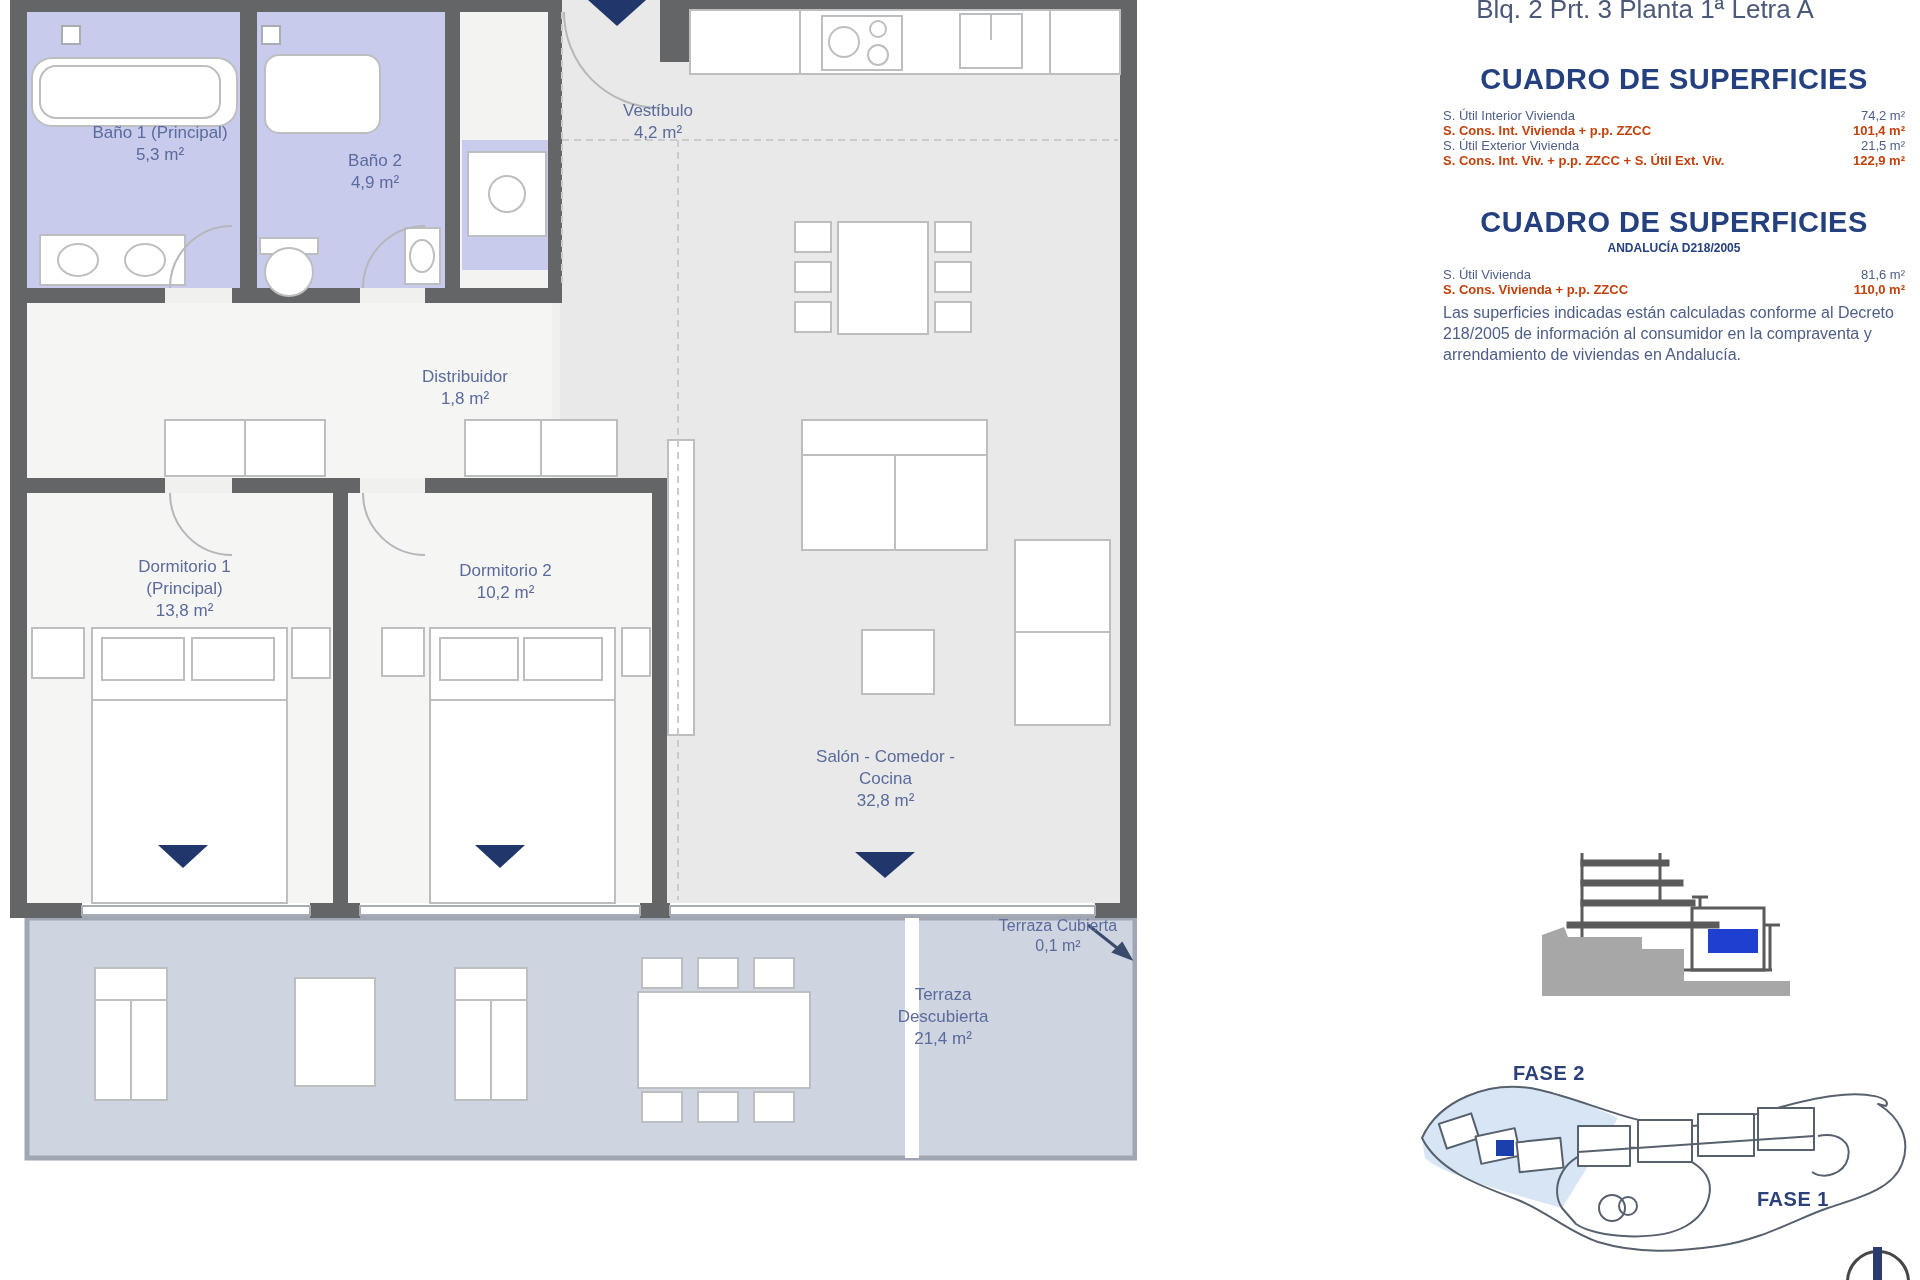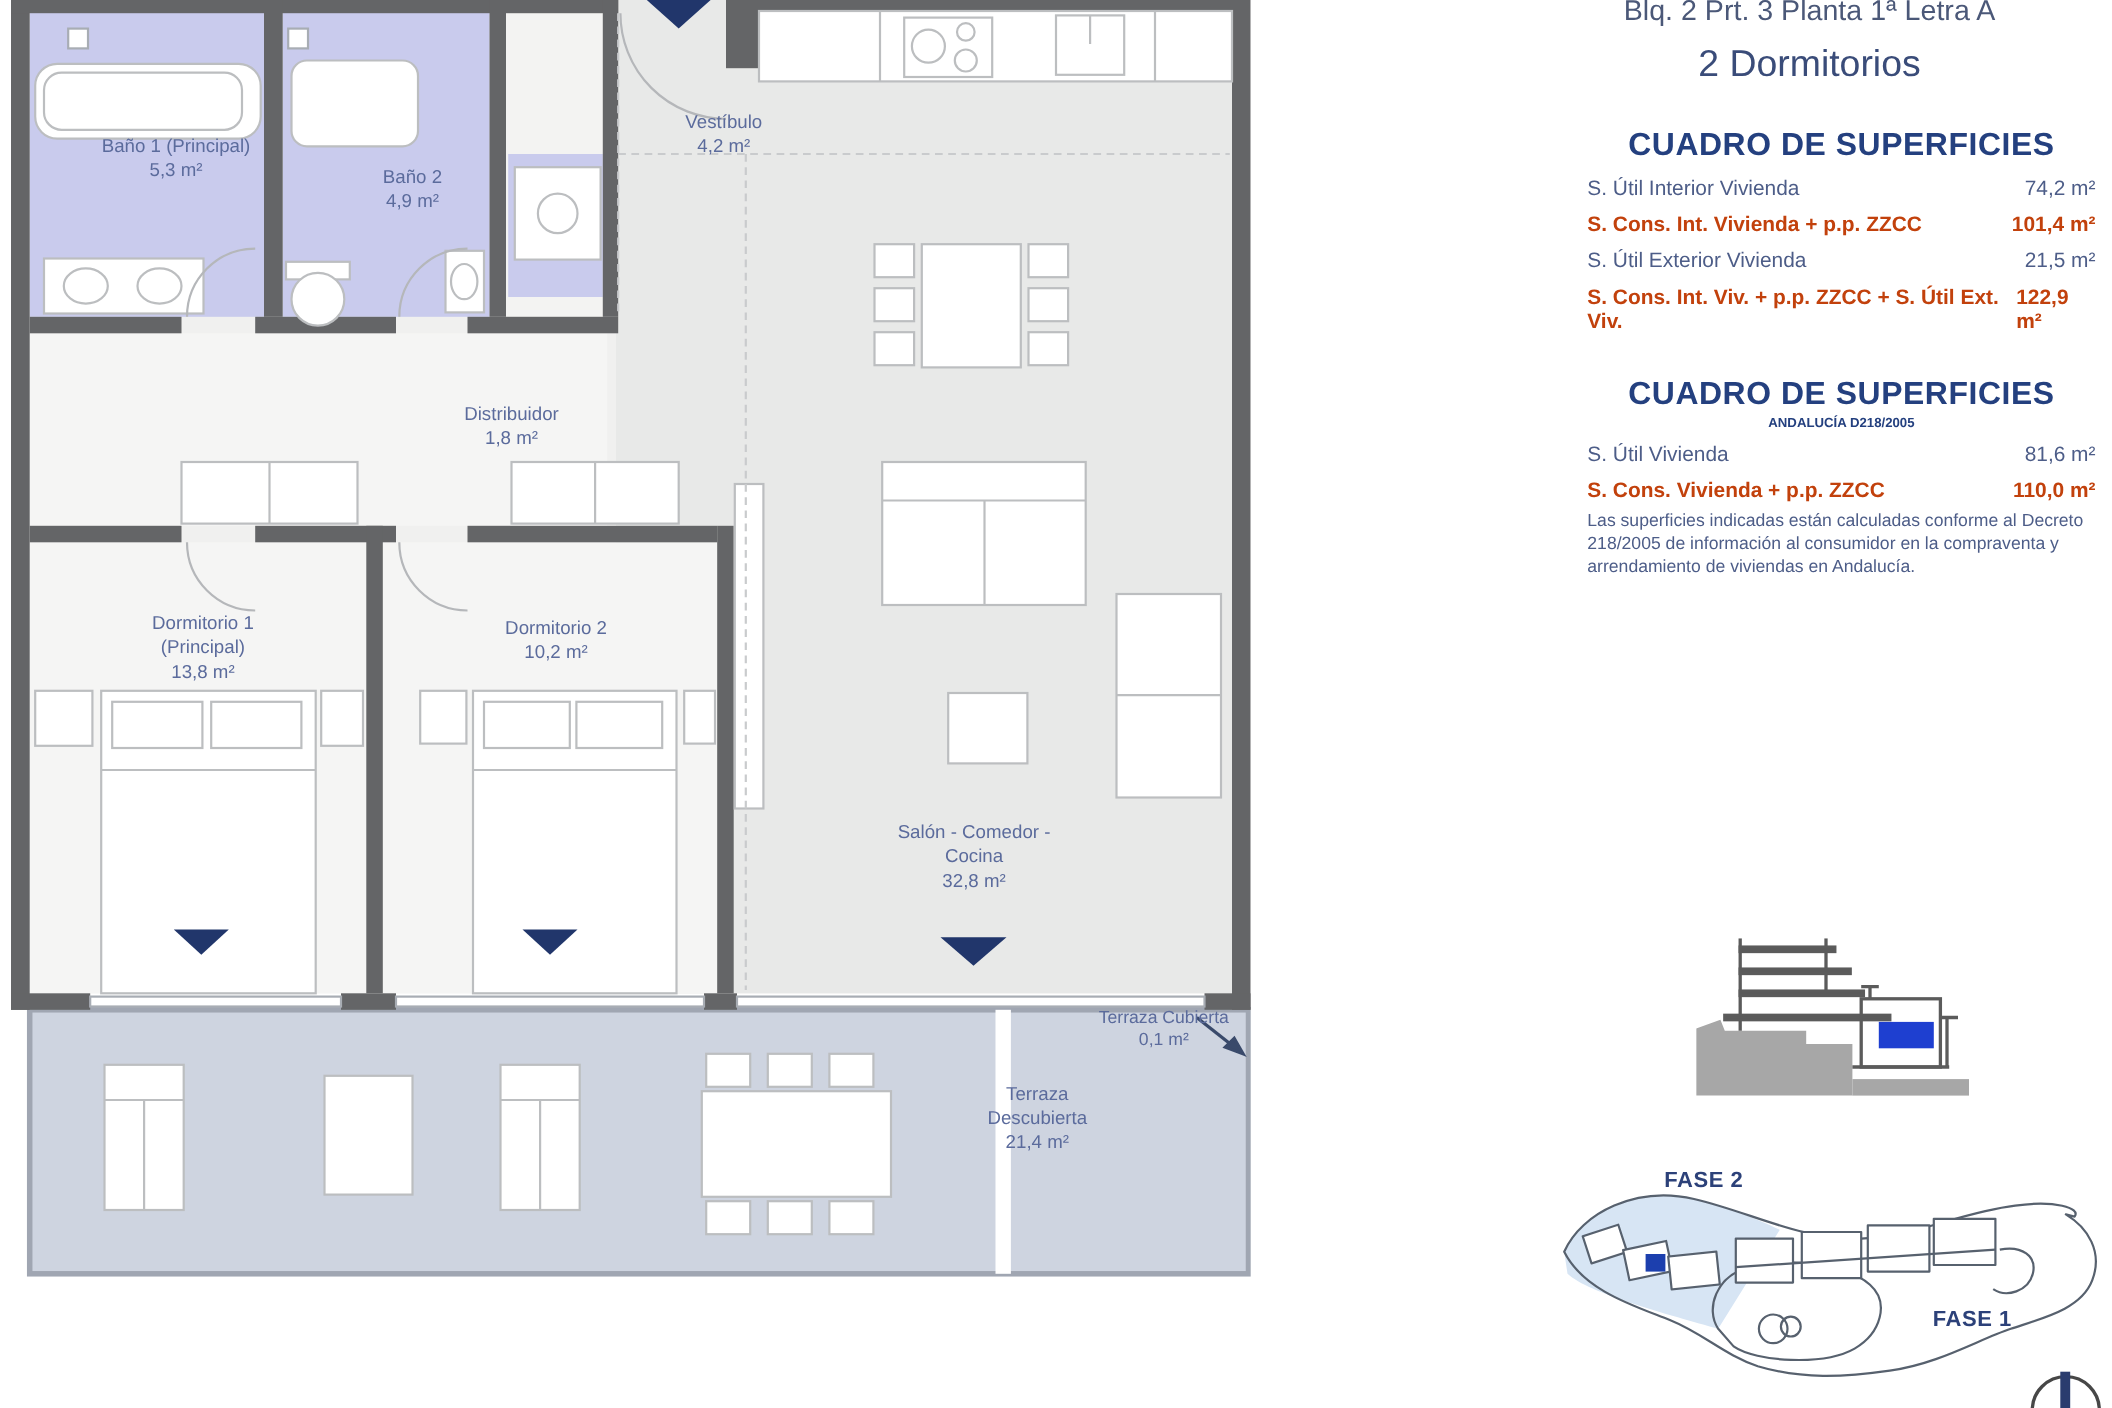--- a/index.html
+++ b/index.html
@@ -28,21 +28,21 @@
   .tbl{width:462px;margin-left:68px;}
   .tbl .thead{
     text-align:center;color:#24407f;font-weight:bold;font-size:29px;letter-spacing:.5px;
     margin-top:38px;
   }
   .tbl .tsub{
     text-align:center;color:#24407f;font-weight:bold;font-size:12px;margin-top:2px;
   }
   .tbl .trow{
     display:flex;justify-content:space-between;align-items:flex-end;
-    font-size:19px;color:#4d5d88;margin-top:11px;
+    font-size:13px;color:#4d5d88;
   }
   .tbl .trow.bold{font-weight:bold;color:#c2410c;}
   .tbl .rows{margin-top:12px;}
   .tbl .note{
     font-size:16px;color:#4d5d88;line-height:1.3;margin-top:6px;width:455px;
   }
   
   .section-diagram{position:absolute;left:1542px;top:853px;width:256px;height:152px;}
   .siteplan{position:absolute;left:1400px;top:1040px;width:520px;height:225px;}
   .siteplan .fase{
@@ -244,21 +244,20 @@
     <span class="rarea">0,1 m²</span>
   </div>
   <div class="room-label" style="left:868px;top:984px;width:130px;">
     <span class="rname">Terraza Descubierta</span>
     <span class="rarea">21,4 m²</span>
   </div>
 </div>
 
 <div class="panel">
   <div class="ptitle">Blq. 2 Prt. 3 Planta 1ª Letra A</div>
-  <div class="psubtitle">2 Dormitorios</div>
 
   <div class="tbl">
     <div class="thead">CUADRO DE SUPERFICIES</div>
     <div class="rows">
       <div class="trow">
         <span>S. Útil Interior Vivienda</span>
         <span>74,2 m²</span>
       </div>
       <div class="trow bold">
         <span>S. Cons. Int. Vivienda + p.p. ZZCC</span>

